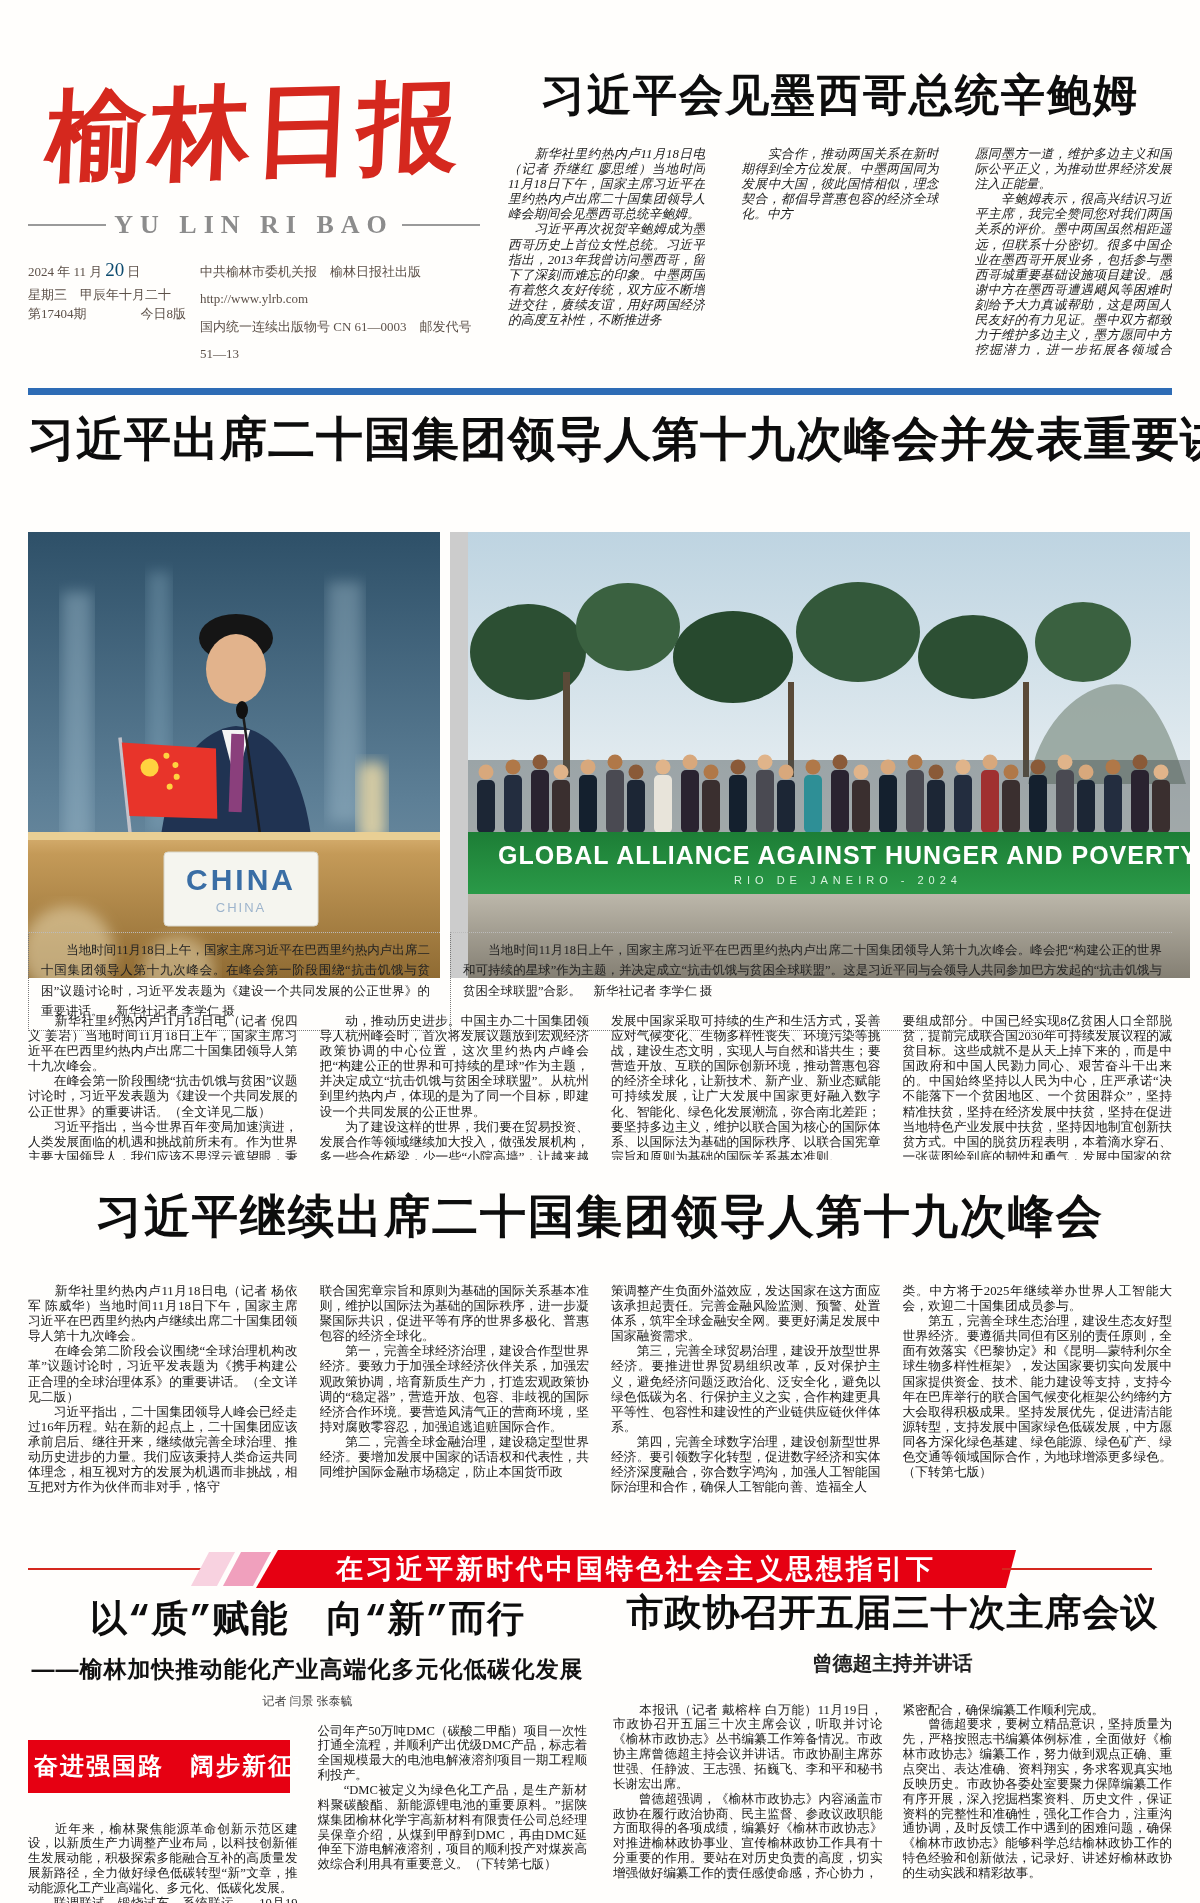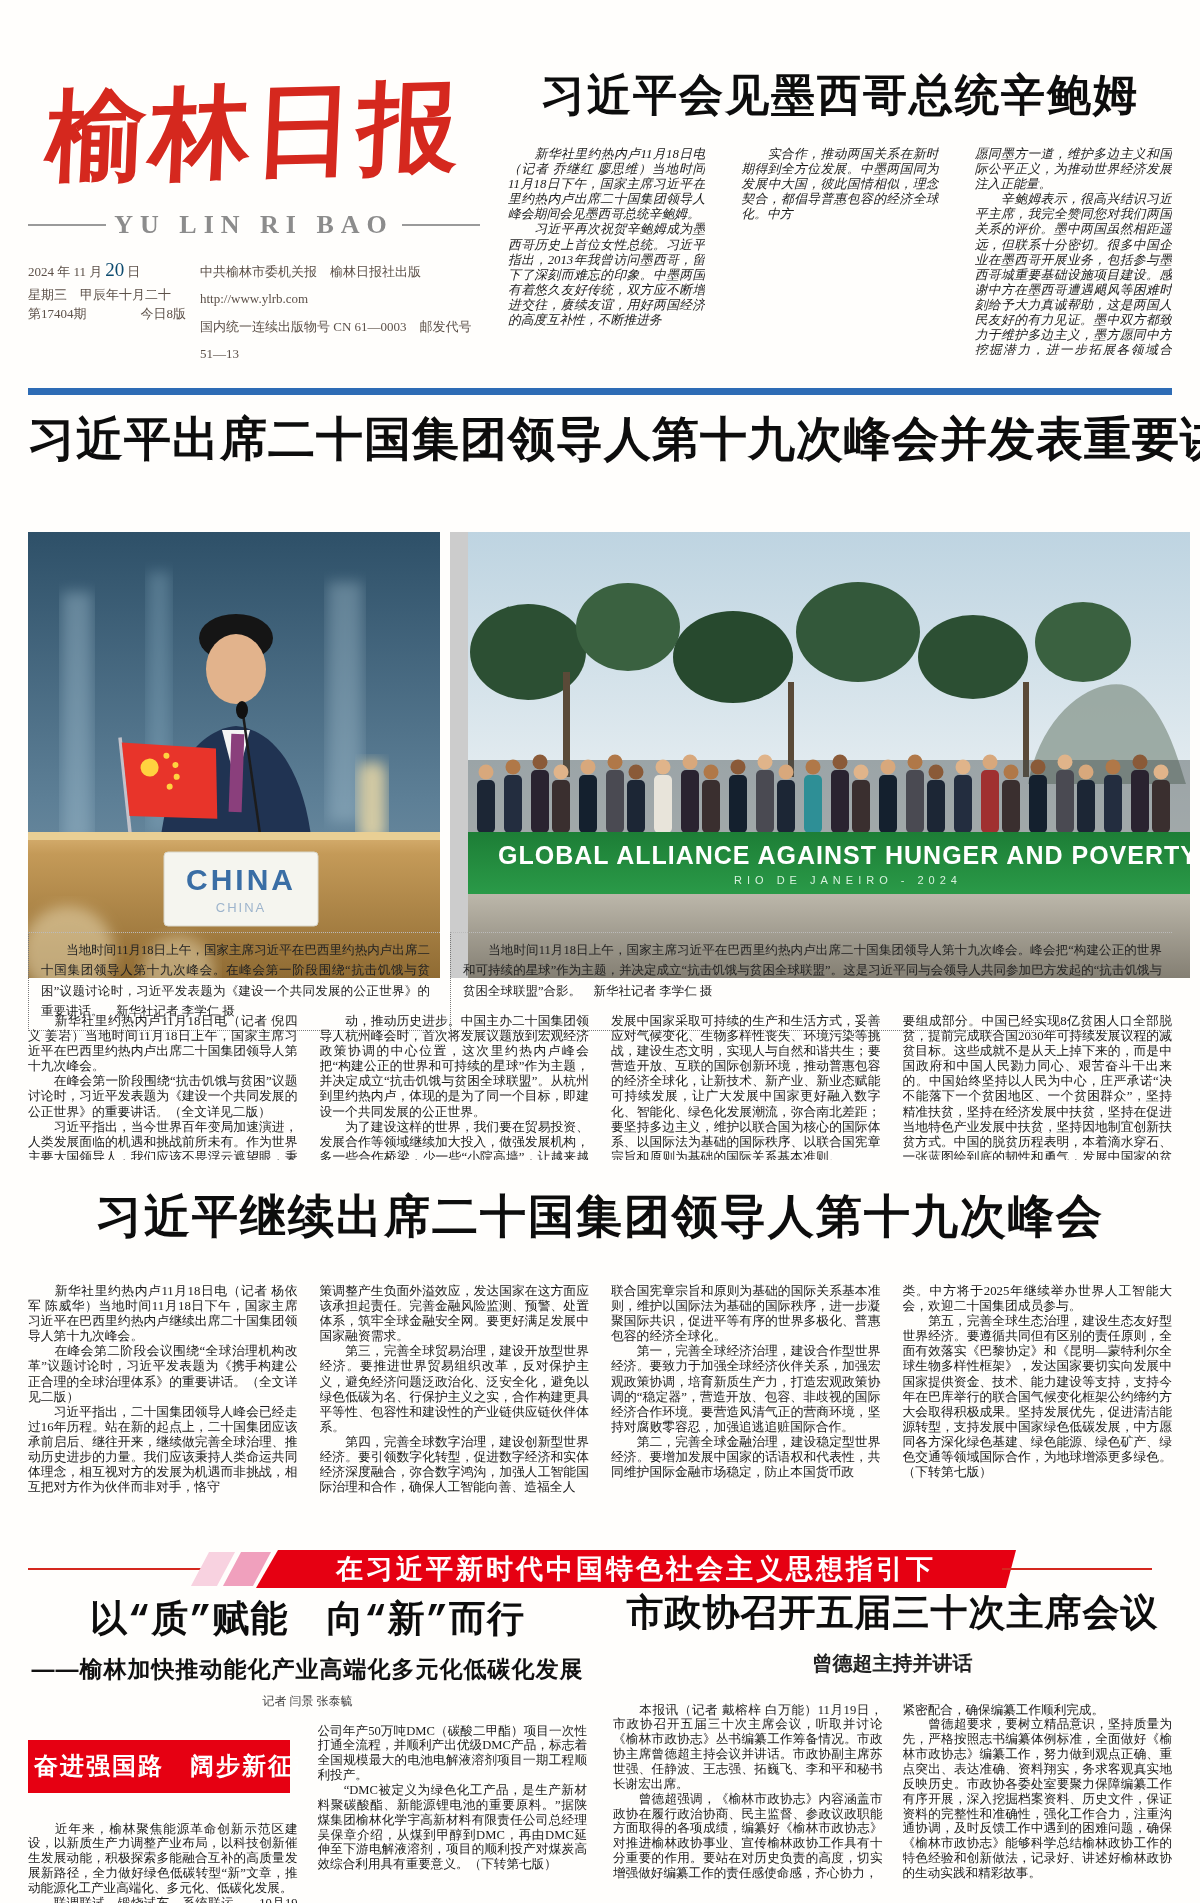--- a/index.html
+++ b/index.html
@@ -293,26 +293,26 @@
     <div class="col">发展中国家采取可持续的生产和生活方式，妥善应对气候变化、生物多样性丧失、环境污染等挑战，建设生态文明，实现人与自然和谐共生；要营造开放、互联的国际创新环境，推动普惠包容的经济全球化，让新技术、新产业、新业态赋能可持续发展，让广大发展中国家更好融入数字化、智能化、绿色化发展潮流，弥合南北差距；要坚持多边主义，维护以联合国为核心的国际体系、以国际法为基础的国际秩序、以联合国宪章宗旨和原则为基础的国际关系基本准则。
 　　习近平指出，中国发展是全球共同发展的重</div>
     <div class="col">要组成部分。中国已经实现8亿贫困人口全部脱贫，提前完成联合国2030年可持续发展议程的减贫目标。这些成就不是从天上掉下来的，而是中国政府和中国人民勠力同心、艰苦奋斗干出来的。中国始终坚持以人民为中心，庄严承诺“决不能落下一个贫困地区、一个贫困群众”，坚持精准扶贫，坚持在经济发展中扶贫，坚持在促进当地特色产业发展中扶贫，坚持因地制宜创新扶贫方式。中国的脱贫历程表明，本着滴水穿石、一张蓝图绘到底的韧性和勇气，发展中国家的贫困问题是可以解决的，弱鸟是可以先飞、高飞的。（下转第七版）</div>
   </div>
 
   <div class="art2-head hl">习近平继续出席二十国集团领导人第十九次峰会</div>
   <div class="art2-cols">
     <div class="col">　　新华社里约热内卢11月18日电（记者 杨依军 陈威华）当地时间11月18日下午，国家主席习近平在巴西里约热内卢继续出席二十国集团领导人第十九次峰会。
 　　在峰会第二阶段会议围绕“全球治理机构改革”议题讨论时，习近平发表题为《携手构建公正合理的全球治理体系》的重要讲话。（全文详见二版）
 　　习近平指出，二十国集团领导人峰会已经走过16年历程。站在新的起点上，二十国集团应该承前启后、继往开来，继续做完善全球治理、推动历史进步的力量。我们应该秉持人类命运共同体理念，相互视对方的发展为机遇而非挑战，相互把对方作为伙伴而非对手，恪守</div>
+    <div class="col">联合国宪章宗旨和原则为基础的国际关系基本准则，维护以国际法为基础的国际秩序，进一步凝聚国际共识，促进平等有序的世界多极化、普惠包容的经济全球化。
+　　第一，完善全球经济治理，建设合作型世界经济。要致力于加强全球经济伙伴关系，加强宏观政策协调，培育新质生产力，打造宏观政策协调的“稳定器”，营造开放、包容、非歧视的国际经济合作环境。要营造风清气正的营商环境，坚持对腐败零容忍，加强追逃追赃国际合作。
+　　第二，完善全球金融治理，建设稳定型世界经济。要增加发展中国家的话语权和代表性，共同维护国际金融市场稳定，防止本国货币政</div>
     <div class="col">策调整产生负面外溢效应，发达国家在这方面应该承担起责任。完善金融风险监测、预警、处置体系，筑牢全球金融安全网。要更好满足发展中国家融资需求。
 　　第三，完善全球贸易治理，建设开放型世界经济。要推进世界贸易组织改革，反对保护主义，避免经济问题泛政治化、泛安全化，避免以绿色低碳为名、行保护主义之实，合作构建更具平等性、包容性和建设性的产业链供应链伙伴体系。
 　　第四，完善全球数字治理，建设创新型世界经济。要引领数字化转型，促进数字经济和实体经济深度融合，弥合数字鸿沟，加强人工智能国际治理和合作，确保人工智能向善、造福全人</div>
-    <div class="col">联合国宪章宗旨和原则为基础的国际关系基本准则，维护以国际法为基础的国际秩序，进一步凝聚国际共识，促进平等有序的世界多极化、普惠包容的经济全球化。
-　　第一，完善全球经济治理，建设合作型世界经济。要致力于加强全球经济伙伴关系，加强宏观政策协调，培育新质生产力，打造宏观政策协调的“稳定器”，营造开放、包容、非歧视的国际经济合作环境。要营造风清气正的营商环境，坚持对腐败零容忍，加强追逃追赃国际合作。
-　　第二，完善全球金融治理，建设稳定型世界经济。要增加发展中国家的话语权和代表性，共同维护国际金融市场稳定，防止本国货币政</div>
     <div class="col">类。中方将于2025年继续举办世界人工智能大会，欢迎二十国集团成员参与。
 　　第五，完善全球生态治理，建设生态友好型世界经济。要遵循共同但有区别的责任原则，全面有效落实《巴黎协定》和《昆明—蒙特利尔全球生物多样性框架》，发达国家要切实向发展中国家提供资金、技术、能力建设等支持，支持今年在巴库举行的联合国气候变化框架公约缔约方大会取得积极成果。坚持发展优先，促进清洁能源转型，支持发展中国家绿色低碳发展，中方愿同各方深化绿色基建、绿色能源、绿色矿产、绿色交通等领域国际合作，为地球增添更多绿色。（下转第七版）</div>
   </div>
 
   <div class="ribbon-row">
     <div class="ribbon-line l"></div>
     <div class="deco d1"></div>
     <div class="deco d2"></div>
     <div class="ribbon-band">
       <span>在习近平新时代中国特色社会主义思想指引下</span>

